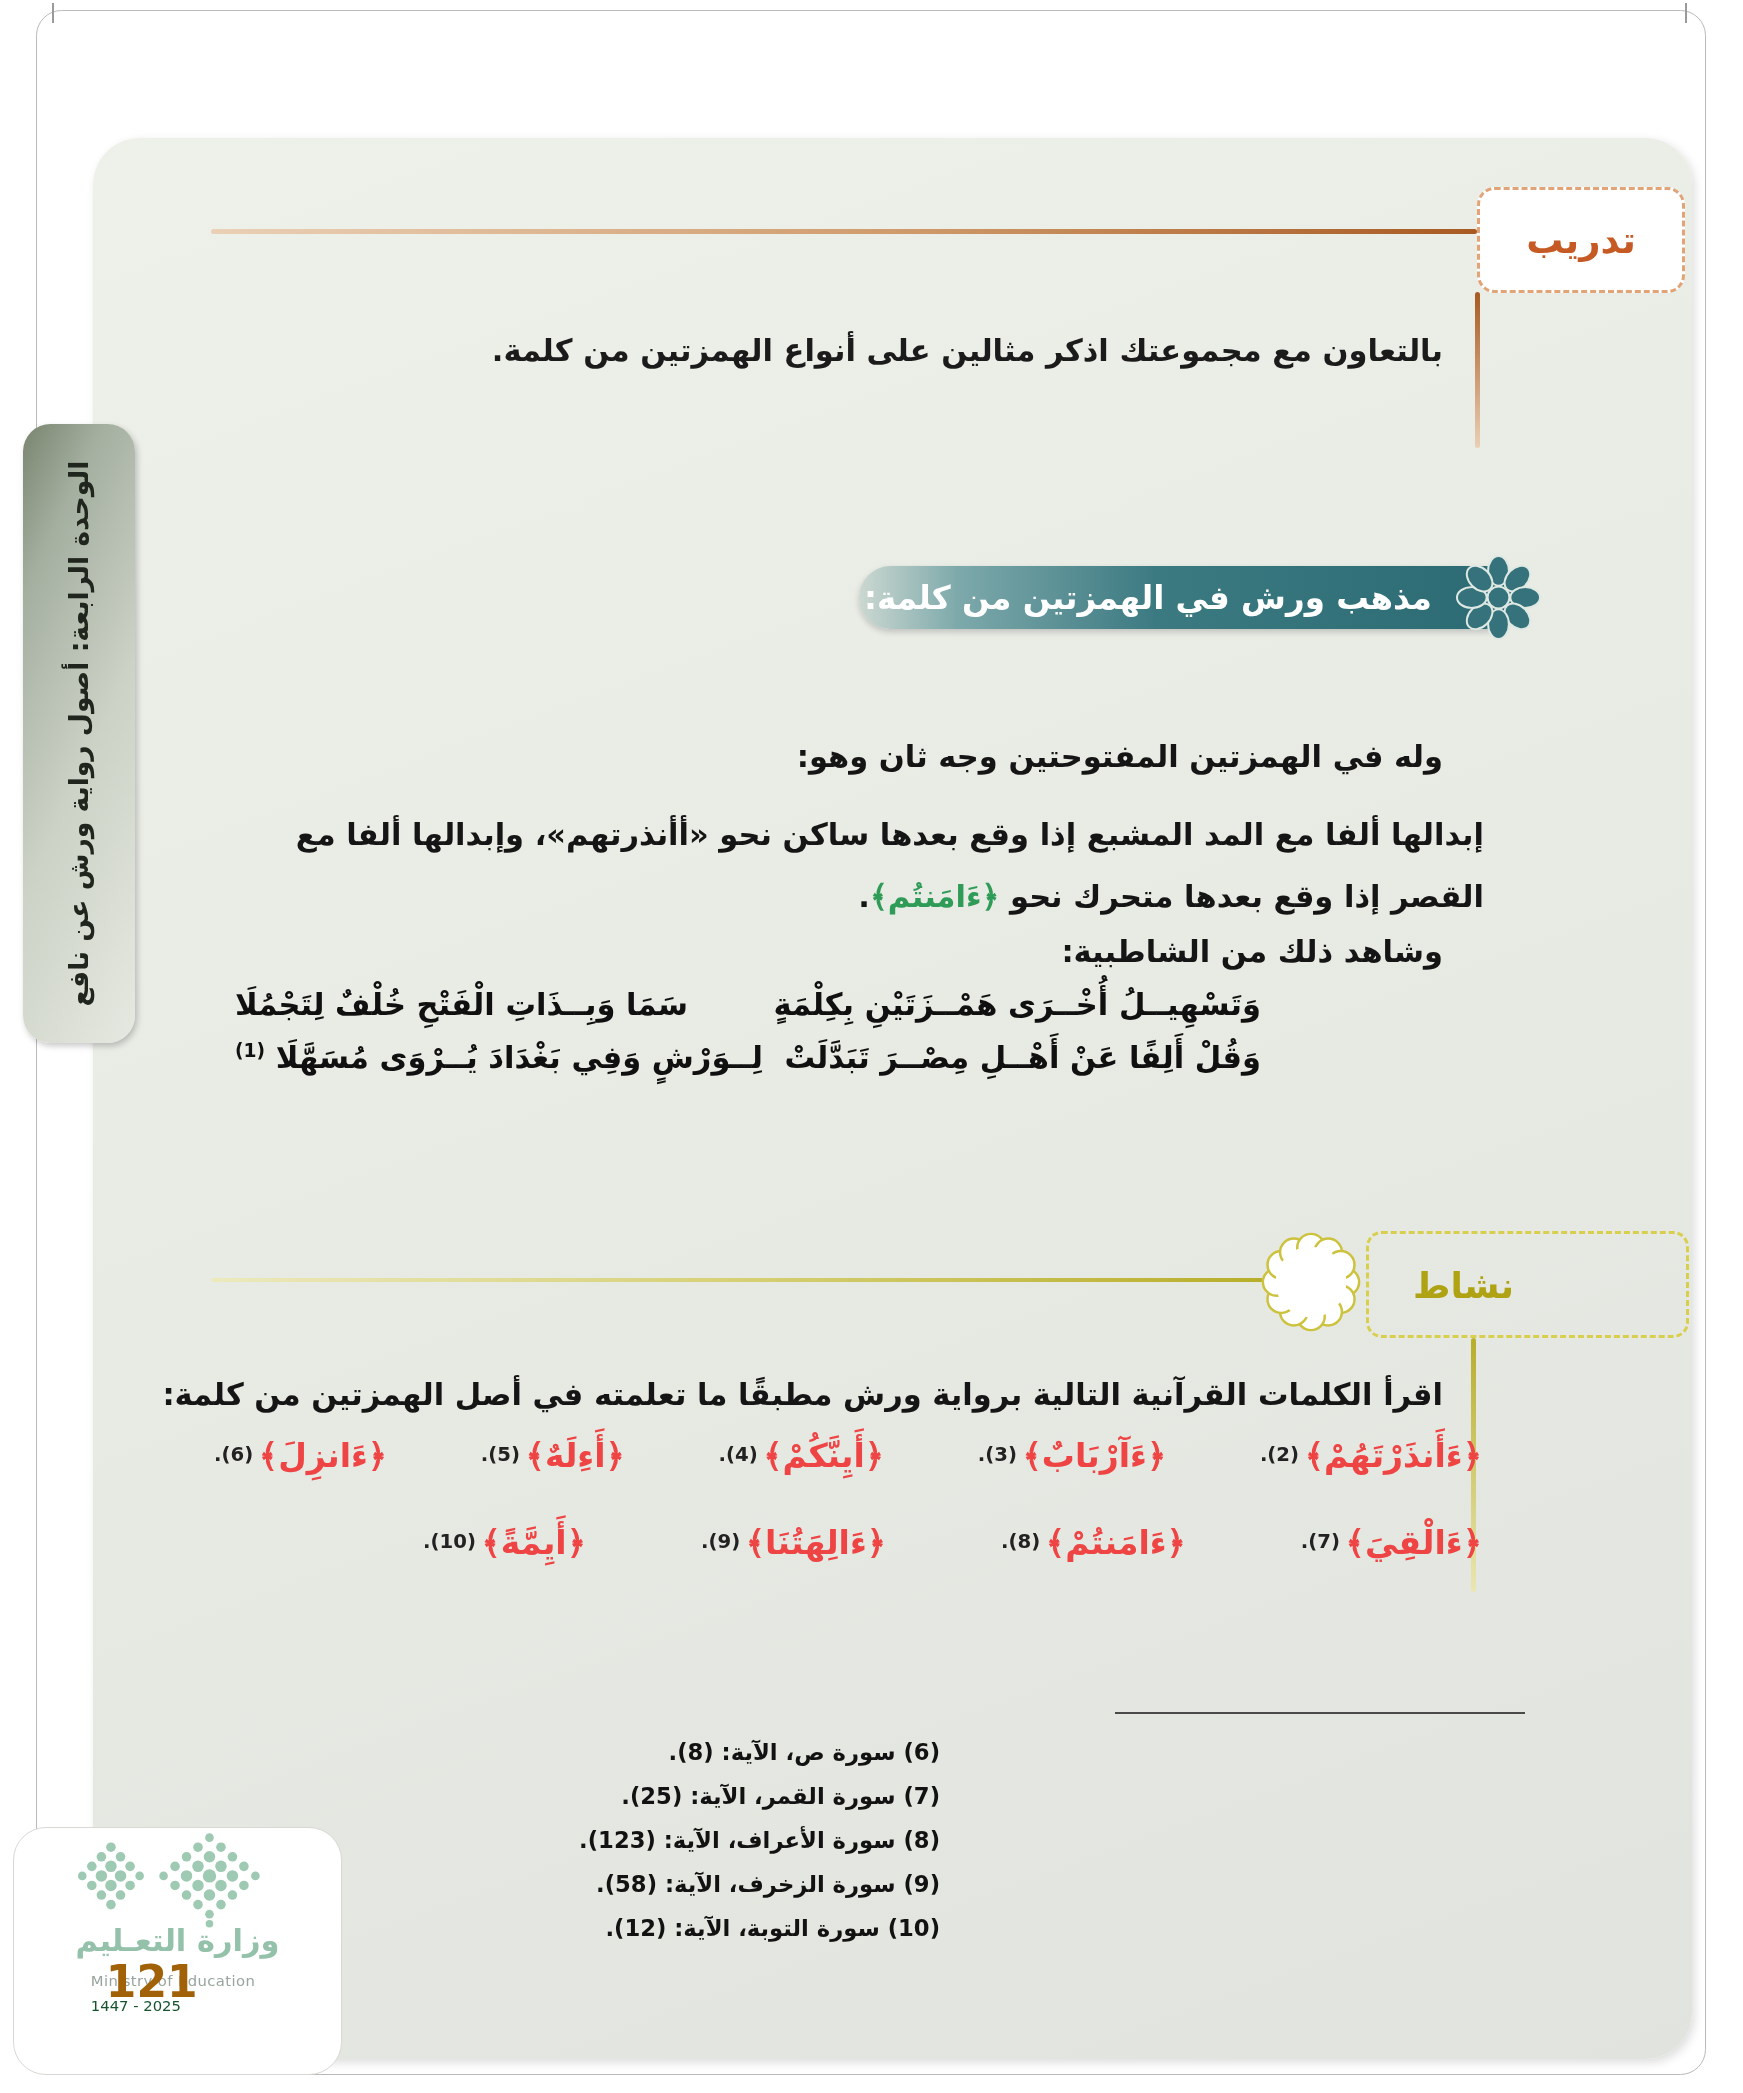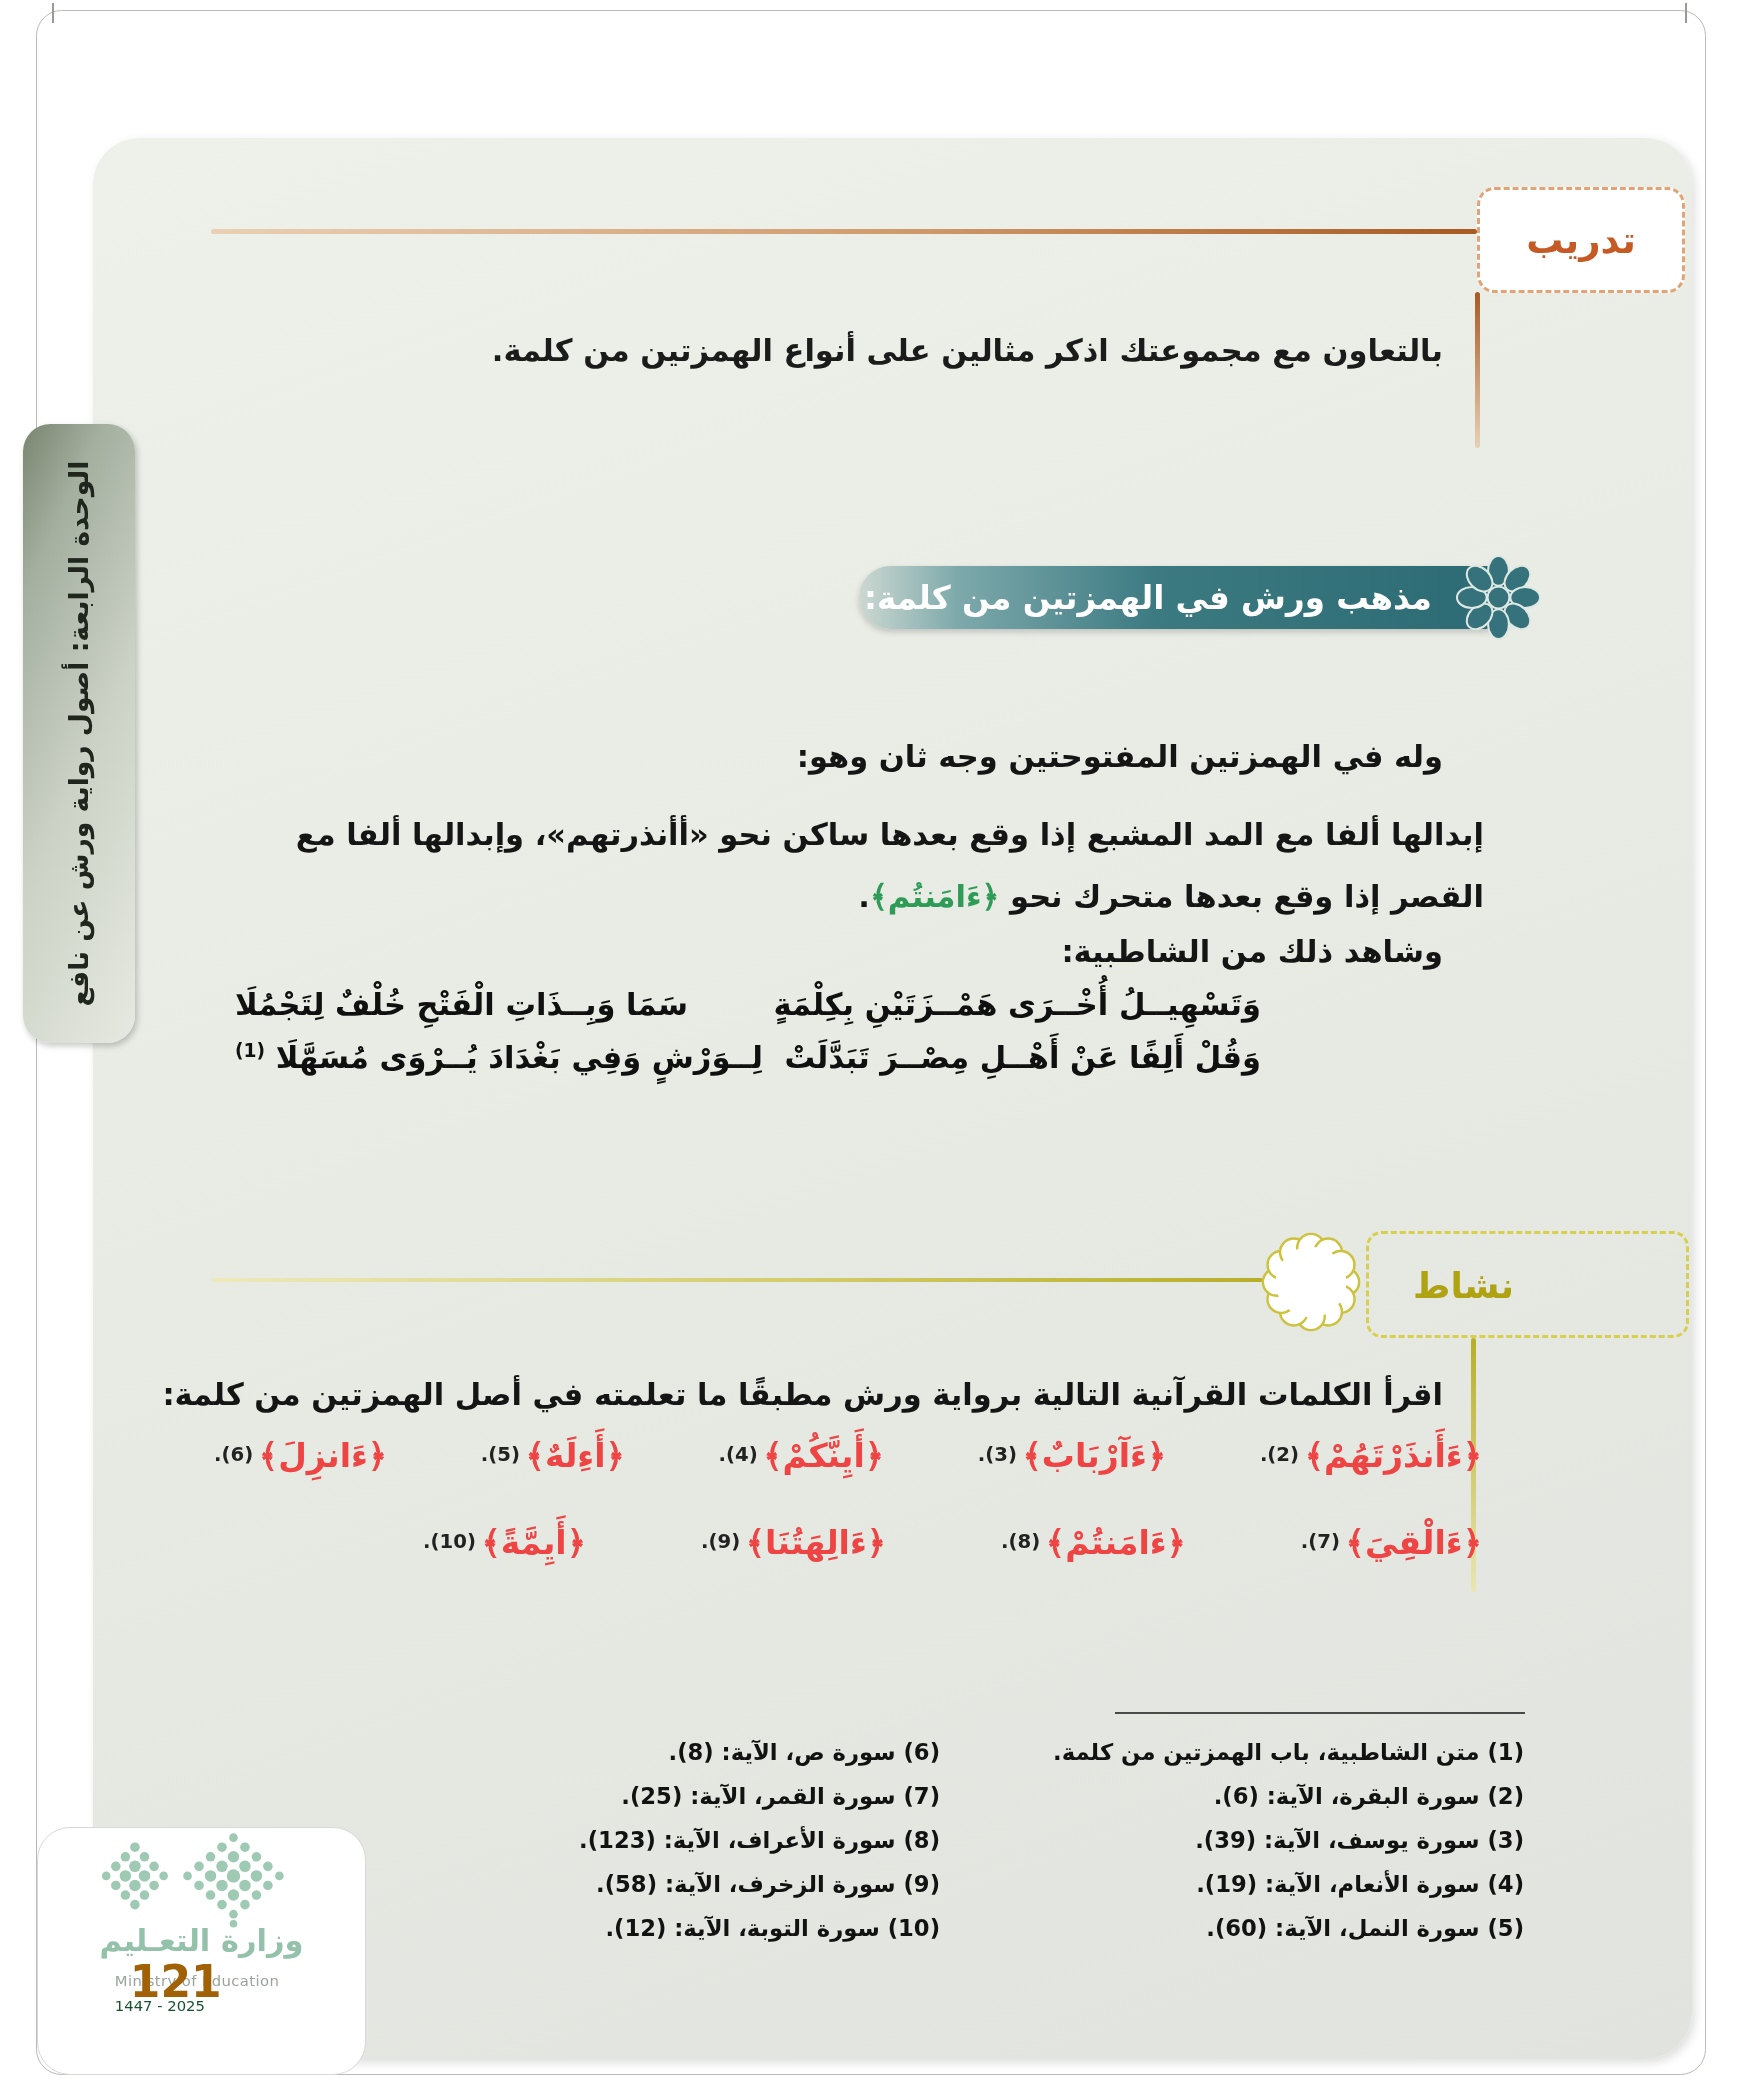--- a/index.html
+++ b/index.html
@@ -75,21 +75,21 @@
   .qnum{color:#222222;font-size:19.7px;font-weight:bold;}
 
   
   .fn-sep{position:absolute;left:1116px;top:1712px;width:410px;height:2px;background:#4a4a4a;}
   .fn-col{position:absolute;font-size:22.7px;font-weight:bold;color:#121212;line-height:44px;text-align:right;margin-left:7px;}
   #fn-right{right:219px;top:1730px;}
   #fn-left{right:803px;top:1730px;}
 
   
   .logo-area{position:absolute;left:13.8px;top:1827px;width:327px;height:246px;background:#ffffff;
-    border:1px solid #d8d8d4;border-radius:33px;margin-left:24px;}
+    border:1px solid #d8d8d4;border-radius:33px;}
   .logo-dots{position:absolute;left:44px;top:2px;width:236px;height:110px;}
   .ministry-ar{position:absolute;left:19.7px;top:95px;width:288px;text-align:center;
     color:#94c1a9;font-size:30.5px;font-weight:bold;}
   .ministry-en{position:absolute;left:77px;top:144px;font-size:14.8px;color:#99a59c;letter-spacing:0.4px;}
   .year{position:absolute;left:77px;top:169px;font-size:14.8px;color:#14532d;}
   .pagenum{position:absolute;left:92px;top:128px;font-size:44px;font-weight:bold;color:#a16207;z-index:4;}
 </style>
 </head>
 <body>
 
@@ -181,27 +181,20 @@
   </div>
 
   <div class="qrow" id="qrow2">
     <span class="qitem"><span class="qword">﴿ءَالْقِيَ﴾</span> <sup class="qnum">(7).</sup></span>
     <span class="qitem"><span class="qword">﴿ءَامَنتُمْ﴾</span> <sup class="qnum">(8).</sup></span>
     <span class="qitem"><span class="qword">﴿ءَالِهَتُنَا﴾</span> <sup class="qnum">(9).</sup></span>
     <span class="qitem"><span class="qword">﴿أَيِمَّةً﴾</span> <sup class="qnum">(10).</sup></span>
   </div>
 
   <div class="fn-sep"></div>
-  <div class="fn-col" id="fn-right">
-    <div>(1) متن الشاطبية، باب الهمزتين من كلمة.</div>
-    <div>(2) سورة البقرة، الآية: (6).</div>
-    <div>(3) سورة يوسف، الآية: (39).</div>
-    <div>(4) سورة الأنعام، الآية: (19).</div>
-    <div>(5) سورة النمل، الآية: (60).</div>
-  </div>
   <div class="fn-col" id="fn-left">
     <div>(6) سورة ص، الآية: (8).</div>
     <div>(7) سورة القمر، الآية: (25).</div>
     <div>(8) سورة الأعراف، الآية: (123).</div>
     <div>(9) سورة الزخرف، الآية: (58).</div>
     <div>(10) سورة التوبة، الآية: (12).</div>
   </div>
 
   <div class="logo-area">
     <svg class="logo-dots" viewBox="0 0 240 115">

